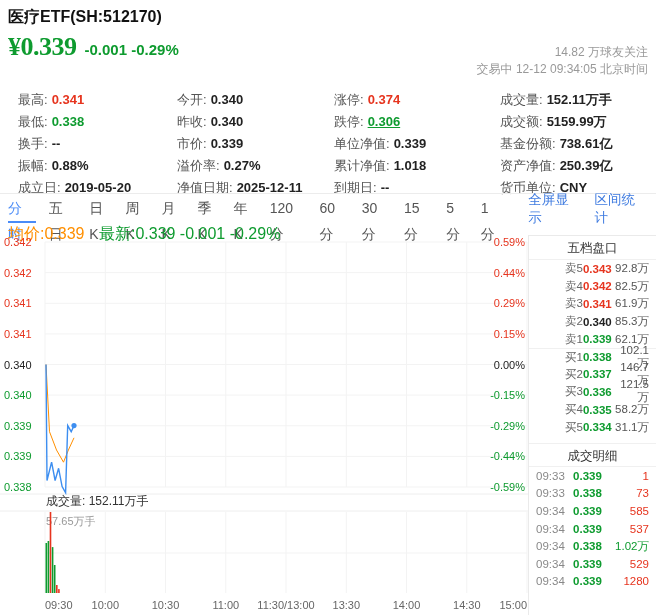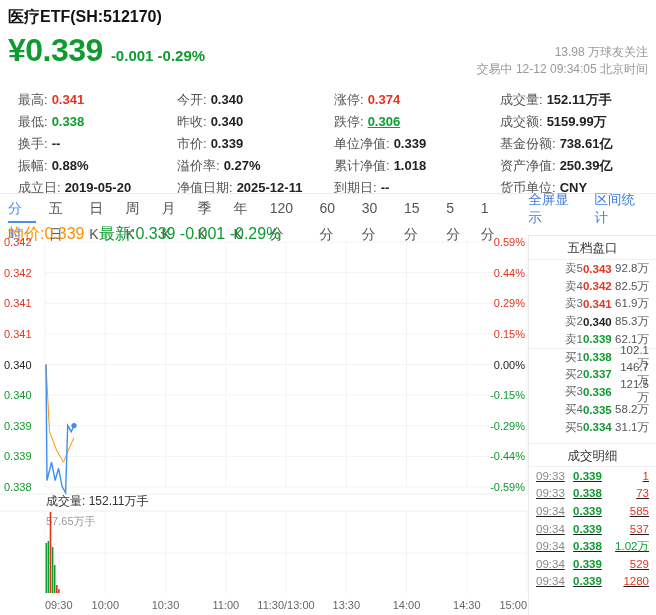--- a/index.html
+++ b/index.html
@@ -3,21 +3,21 @@
 <meta charset="utf-8">
 <style>
   * { margin:0; padding:0; box-sizing:border-box; }
   html,body { background:#fff; }
   body { font-family:"Liberation Sans", sans-serif; color:#222; }
   .app { position:relative; width:656px; height:615px; background:#fff; overflow:hidden; }
 
   
   .title { position:absolute; top:7px; left:8px; font-size:16px; font-weight:bold; color:#111; }
   .price-row { position:absolute; top:32px; left:8px; display:flex; align-items:baseline; gap:8px; }
-  .big-price { font-size:32px; font-weight:bold; letter-spacing:-0.5px; }
+  .big-price { font-size:26px; font-weight:bold; letter-spacing:-0.5px;font-family:Liberation Serif, serif; }
   .price-change { font-size:15px; font-weight:bold; }
   .top-right { position:absolute; top:44px; right:8px; text-align:right; font-size:12px; color:#999; line-height:17px; }
 
   
   .stats { position:absolute; top:89px; left:0; right:0; display:grid;
            grid-template-columns:159px 157px 166px 1fr; padding:0 8px 0 18px;
            grid-auto-rows:22px; font-size:13px; align-items:center; }
   .stat .sl { color:#555; margin-right:4px; }
   .stat .sv { font-weight:bold; color:#111; }
 
@@ -41,37 +41,37 @@
   .panel { position:absolute; top:235px; left:528px; right:0; bottom:0; background:#fff;
            border-left:1px solid #eaeaea; border-top:1px solid #eaeaea; font-size:11.5px; }
   .panel-title { height:24px; line-height:24px; text-align:center; color:#333; font-size:12.5px;
                  border-bottom:1px solid #f0f0f0; }
   .ob-row { height:17.6px; display:flex; align-items:center; padding:0 7px; }
   .ob-row.sep { border-top:1px solid #f0f0f0; }
   .ob-l { color:#666; width:27px;margin-left:29px; }
   .ob-p { flex:1; text-align:right; font-weight:bold; }
   .ob-v { width:56px; text-align:right; color:#555; }
   .trades-title { border-top:1px solid #f0f0f0; margin-top:7px; }
-  .tx-row { height:17.6px; display:flex; align-items:center; padding:0 7px;text-decoration:underline; }
+  .tx-row { height:17.6px; display:flex; align-items:center; padding:0 7px; }
   .tx-t { color:#888; width:36px; }
   .tx-p { flex:1; text-align:center; font-weight:bold; }
   .tx-v { min-width:46px; text-align:right; }
 </style>
 </head>
 <body>
 
 <div class="app">
 
   <div class="title">医疗ETF(SH:512170)</div>
   <div class="price-row">
     <span class="big-price" style="color: rgb(14, 155, 47);">¥0.339</span>
     <span class="price-change" style="color: rgb(14, 155, 47);">-0.001 -0.29%</span>
   </div>
   <div class="top-right">
-    <div>13.98 万球友关注</div>
+    <div>14.82 万球友关注</div>
     <div>交易中 12-12 09:34:05 北京时间</div>
   </div>
 
   <div class="stats">
     <div class="stat"><span class="sl">最高:</span><span class="sv" style="color: rgb(230, 52, 30);">0.341</span></div>
     <div class="stat"><span class="sl">今开:</span><span class="sv" style="color: rgb(34, 34, 34);">0.340</span></div>
     <div class="stat"><span class="sl">涨停:</span><span class="sv" style="color: rgb(230, 52, 30);">0.374</span></div>
     <div class="stat"><span class="sl">成交量:</span><span class="sv" style="color: rgb(34, 34, 34);">152.11万手</span></div>
     <div class="stat"><span class="sl">最低:</span><span class="sv" style="color: rgb(14, 155, 47);">0.338</span></div>
     <div class="stat"><span class="sl">昨收:</span><span class="sv" style="color: rgb(34, 34, 34);">0.340</span></div>

